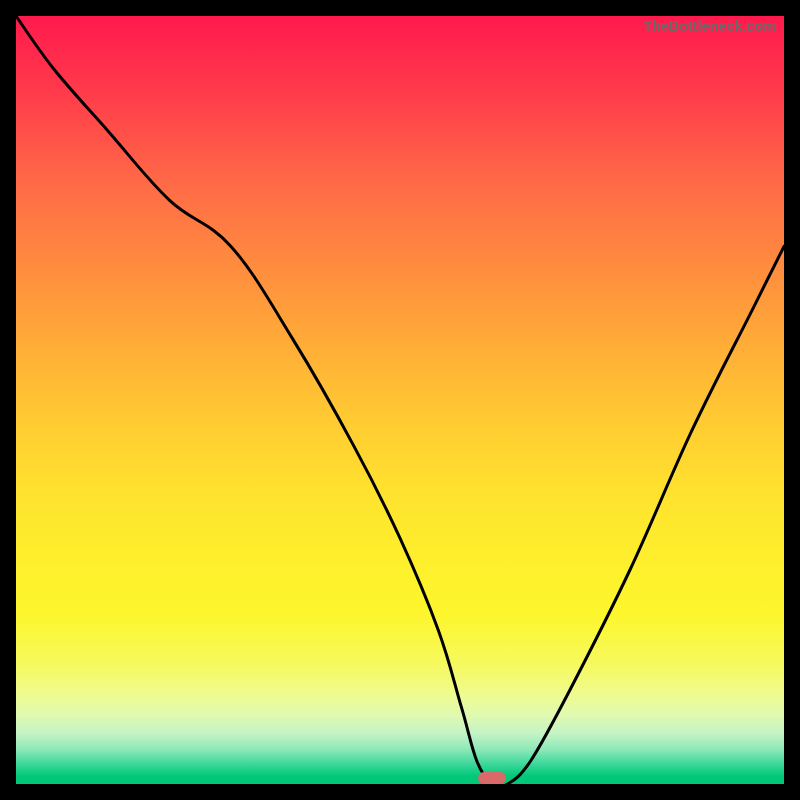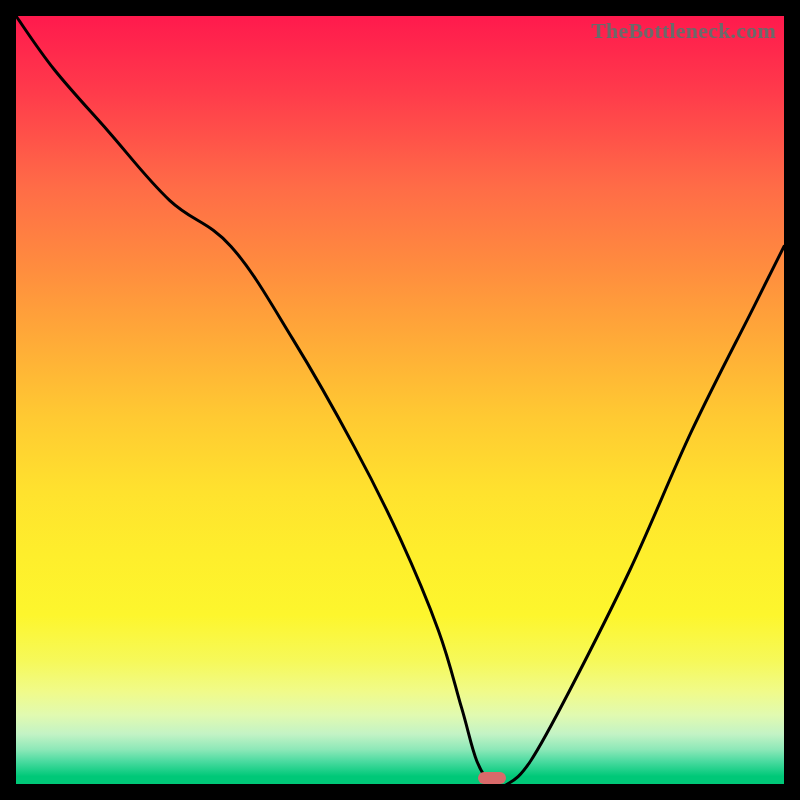--- a/index.html
+++ b/index.html
@@ -51,22 +51,22 @@
     width: 28px;
     height: 12px;
     border-radius: 6px;
     background: #d96a6a;
     transform: translate(-50%, -50%);
   }
   .watermark {
     position: absolute;
     top: 2px;
     right: 8px;
-    font-family: Liberation Serif, serif;
-    font-size: 22px;
+    font-family: Liberation Sans, sans-serif;
+    font-size: 14px;
     font-weight: 600;
     color: #6a6a6a;
     letter-spacing: 0.2px;
   }
 </style>
 </head>
 <body>
 
 <div class="frame">
   <div class="plot-area">

